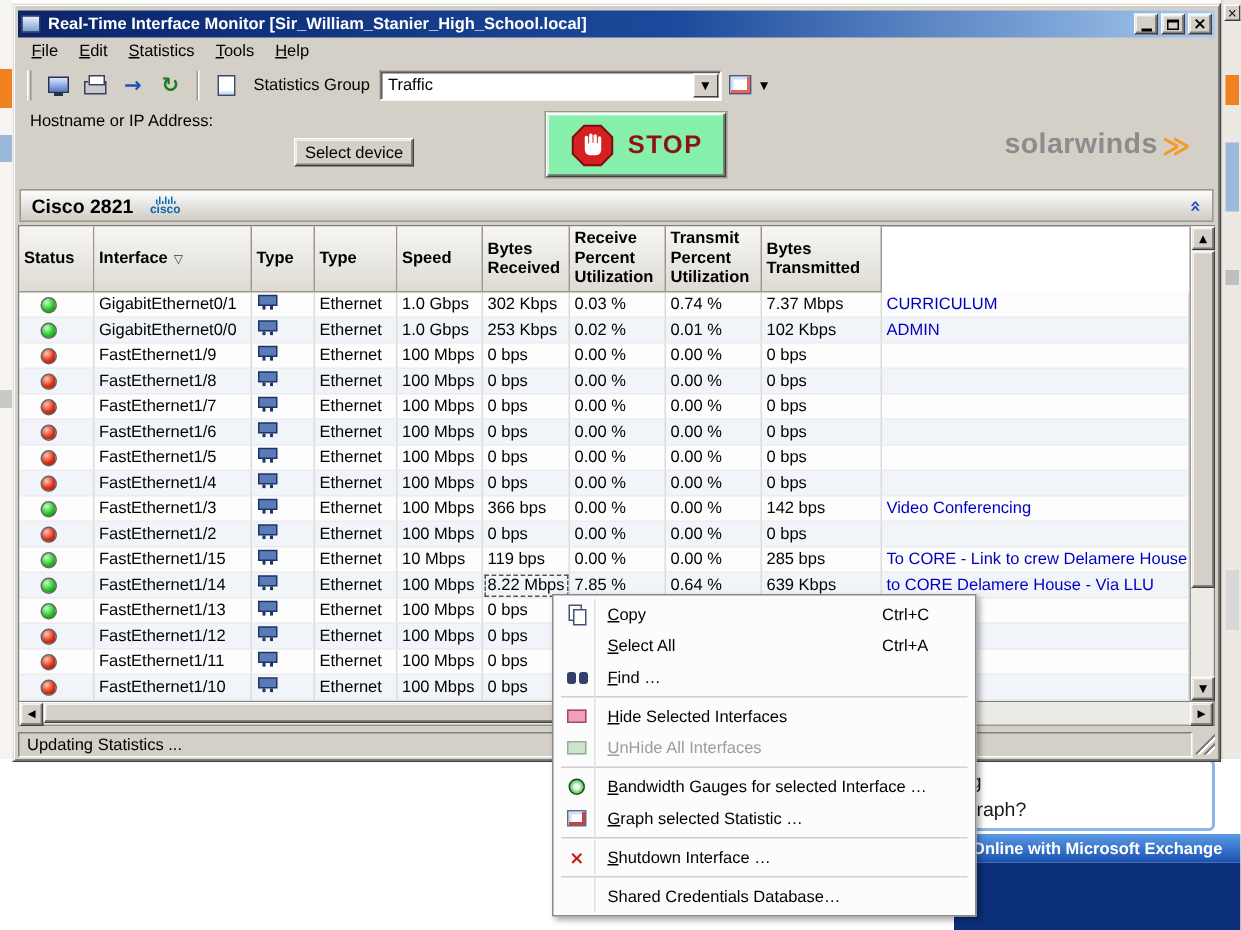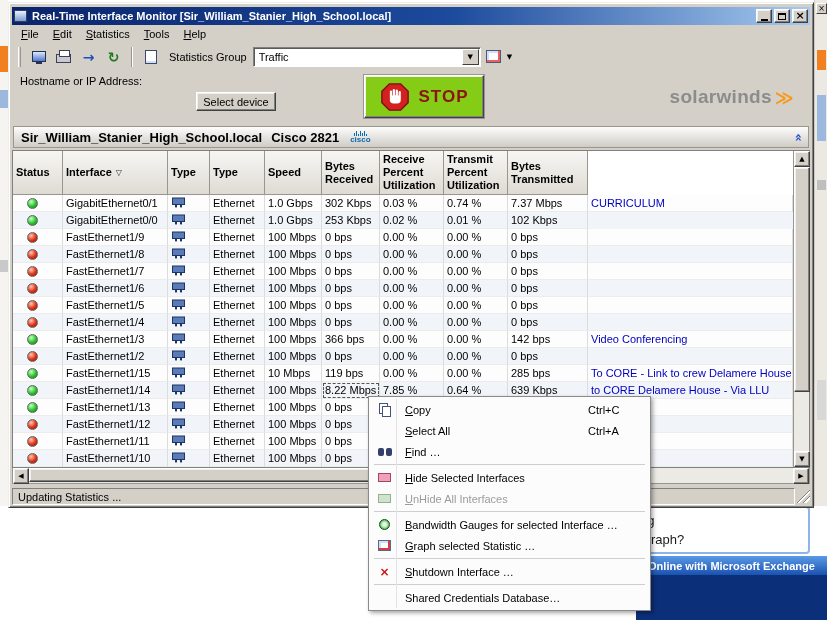--- a/index.html
+++ b/index.html
@@ -54,21 +54,21 @@
   .tb-label { margin:0 6px 0 6px; }
   .combo { width:228px; height:20px; background:#fff; border:1px solid; border-color:#808080 #fff #fff #808080; box-shadow:inset 1px 1px 0 #5a5a5a; display:flex; align-items:center; padding-left:5px; position:relative; }
   .combo-btn { position:absolute; right:1px; top:1px; bottom:1px; width:17px; background:#d4d0c8; border:1px solid; border-color:#fff #404040 #404040 #fff; display:flex; align-items:center; justify-content:center; font-size:7px; }
   .i-chart { width:15px; height:13px; background:#fff; border:1px solid #4a5a76; box-shadow:inset -2px -2px 0 #e86060, inset 2px 2px 0 #cfe0f8; }
   .dd-arrow { font-size:7px; margin-left:1px; }
 
   .controls { position:relative; height:54px; }
   .host-label { position:absolute; left:8px; top:5px; }
   .host-input { position:absolute; left:8px; top:21px; width:162px; height:19px; border:1px solid; border-color:#808080 #fff #fff #808080; box-shadow:inset 1px 1px 0 #5a5a5a; font:11px "Liberation Sans",sans-serif; padding:1px 4px; background:#fff; }
   .select-device { position:absolute; left:184px; top:22px; width:80px; height:19px; background:#d4d0c8; border:1px solid; border-color:#fff #404040 #404040 #fff; box-shadow:inset -1px -1px 0 #808080,inset 1px 1px 0 #f0f0f0; font:11px "Liberation Sans",sans-serif; }
-  .stop-btn { position:absolute; left:352px; top:5px; width:120px; height:43px; background:#84cc16; border:1px solid; border-color:#fff #404040 #404040 #fff; box-shadow:inset -1px -1px 0 #808080,inset 1px 1px 0 #f0f0f0, 0 0 0 1px #9a968e; display:flex; align-items:center; justify-content:center; gap:9px; }
+  .stop-btn { position:absolute; left:352px; top:5px; width:120px; height:43px; background:#86efac; border:1px solid; border-color:#fff #404040 #404040 #fff; box-shadow:inset -1px -1px 0 #808080,inset 1px 1px 0 #f0f0f0, 0 0 0 1px #9a968e; display:flex; align-items:center; justify-content:center; gap:9px; }
   .stop-text { font-size:17px; font-weight:bold; color:#8e1212; letter-spacing:1px; }
   .brand { position:absolute; right:16px; top:16px; display:flex; align-items:center; font-size:19px; font-weight:bold; color:#8c8c8c; letter-spacing:.3px; }
   .brand-mark { color:#f8991d; font-size:18px; margin-left:3px; font-weight:bold; }
 
   .devheader { height:22px; margin:2px 1px; background:linear-gradient(#fdfdfc,#cfccc5); border:1px solid #9a968e; display:flex; align-items:center; padding:0 7px; gap:9px; }
   .dev-name,.dev-model { font-weight:bold; font-size:13px; }
   .cisco { display:flex; flex-direction:column; align-items:center; line-height:6px; margin-left:2px; }
   .cisco-waves { display:flex; align-items:flex-end; gap:1px; height:5px; }
   .cisco-waves i { display:block; width:1px; background:#0a6ab4; }
   .cisco-text { color:#0a6ab4; font-size:8px; font-weight:bold; line-height:8px; }
@@ -219,21 +219,20 @@
       </svg>
       <span class="stop-text">STOP</span>
     </div>
     <div class="brand">
       <span>solarwinds</span>
       <span class="brand-mark glyph">≫</span>
     </div>
   </div>
 
   <div class="devheader">
-    <span class="dev-name">Sir_William_Stanier_High_School.local</span>
     <span class="dev-model">Cisco 2821</span>
     <span class="cisco">
       <span class="cisco-waves">
           <i style="height:3px"></i>
           <i style="height:5px"></i>
           <i style="height:2px"></i>
           <i style="height:5px"></i>
           <i style="height:3px"></i>
           <i style="height:5px"></i>
           <i style="height:2px"></i>
@@ -293,20 +292,21 @@
                 <rect x="4" y="8" width="2" height="2.4" fill="#1c3564"></rect>
                 <rect x="9" y="8" width="2" height="2.4" fill="#1c3564"></rect>
               </svg></span>
           </div>
           <div class="td" style="width: 55px;">Ethernet</div>
           <div class="td" style="width: 57px;">1.0 Gbps</div>
           <div class="td" style="width: 58px;">253 Kbps</div>
           <div class="td" style="width: 64px;">0.02 %</div>
           <div class="td" style="width: 64px;">0.01 %</div>
           <div class="td" style="width: 80px;">102 Kbps</div>
+          <div class="td c-desc" style="flex: 1 1 0%;">ADMIN</div>
         </div>
         <div class="tr even">
           <div class="td c-status" style="width: 50px;">
             <span class="dot down"></span>
           </div>
           <div class="td" style="width: 105px;">FastEthernet1/9</div>
           <div class="td" style="width: 42px;">
             <span><svg width="15" height="11" viewBox="0 0 15 11">
                 <rect x="1.5" y="1" width="12" height="6.5" fill="#5a7ab8" stroke="#1c3564"></rect>
                 <rect x="4" y="8" width="2" height="2.4" fill="#1c3564"></rect>

